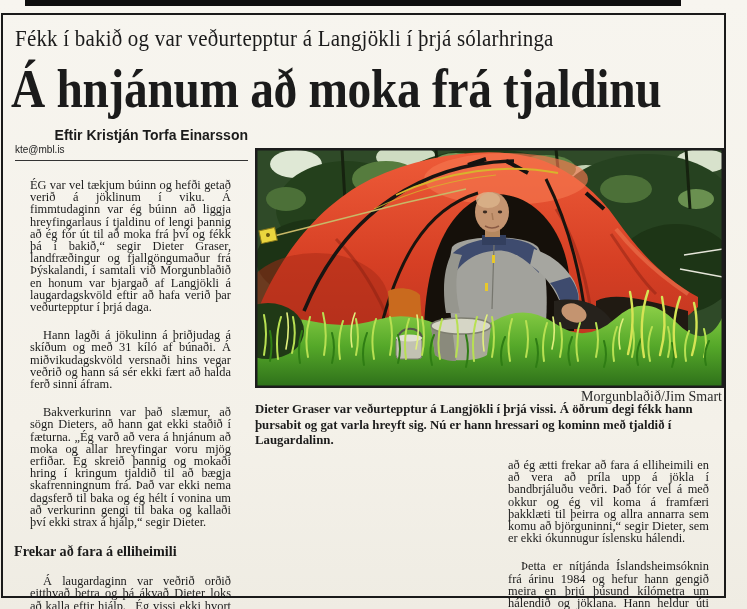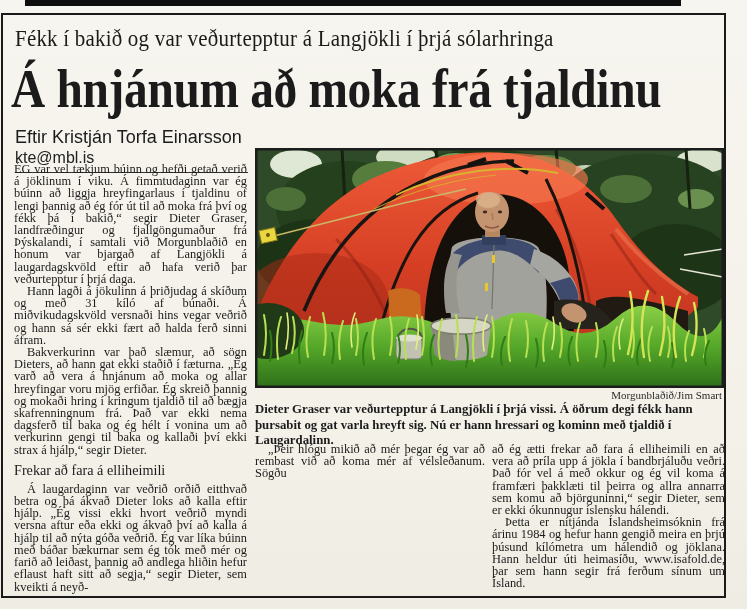--- a/index.html
+++ b/index.html
@@ -16,36 +16,36 @@
   .kicker {
     position:absolute; left:12px; top:10px; font-size:21px; letter-spacing:0.2px;
     transform:scaleY(1.08); transform-origin:left top; white-space:nowrap;
   }
   .headline {
     position:absolute; left:8px; top:42px; margin:0;
     font-size:46px; font-weight:700; letter-spacing:-0.3px; white-space:nowrap;
     transform:scale(1.03,1.2); transform-origin:left top;
   }
   .byline { position:absolute; left:12px; top:112px; width:233px; font-family:"Liberation Sans", sans-serif; }
-  .byline-author { font-weight:400; font-size:18px; }
-  .byline-email { font-size:16px; color:#222; margin-top:1px; }
+  .byline-author { font-weight:700; font-size:14px;text-align:right; }
+  .byline-email { font-size:10px; color:#222; margin-top:1px; }
   .byline-rule { border-bottom:1.5px solid #333; margin-top:5px; width:233px; }
   .col { position:absolute; width:233px; font-size:12.4px; line-height:12.2px; text-align:justify; }
-  .col p { margin:0; }
+  .col p { margin:16px; }
   .col p.ind { text-indent:13px; }
-  .subhead { font-size:14.2px; font-weight:400; margin:7px 0 5px 0; line-height:15px; }
+  .subhead { font-size:14.2px; font-weight:700; margin:7px 0 5px 0; line-height:15px; }
   .col-left { left:11px; top:148px; }
   .col-middle { left:252px; top:428px; width:230px; }
   .col-right { left:489px; top:428px; }
   .photo {
     position:absolute; left:252px; top:133px; width:467px; height:238px; margin:0;
     border:1px solid #1c1c1c; box-sizing:content-box; background:#2f4a28;
   }
   .photo svg { display:block; }
-  .credit { position:absolute; right:2px; top:374px; font-size:11px; color:#2a2a2a; }
+  .credit { position:absolute; right:2px; top:374px; font-size:14px; color:#2a2a2a; }
   .caption {
     position:absolute; left:252px; top:387px; width:468px;
     font-size:12.8px; font-weight:700; line-height:15.5px; text-align:left;
   }
 </style>
 </head>
 <body>
 
 <div class="page">
   <div class="top-bar"></div>
@@ -176,21 +176,20 @@
         </g>
 
         <rect x="0.75" y="0.75" width="465.5" height="236.5" fill="none" stroke="#1c1c1c" stroke-width="1.5"></rect>
       </svg>
     </figure>
 
     <div class="credit">Morgunblaðið/Jim Smart</div>
     <div class="caption">Dieter Graser var veðurtepptur á Langjökli í þrjá vissi. Á öðrum degi fékk hann þursabit og gat varla hreyft sig. Nú er hann hressari og kominn með tjaldið í Laugardalinn.</div>
 
     <div class="col col-middle">
-      <p class="ind">„Þeir hlógu mikið að mér þegar ég var að rembast við að koma mér af vélsleðanum. Sögðu</p>
     </div>
 
     <div class="col col-right">
       <p>að ég ætti frekar að fara á elliheimili en að vera að príla upp á jökla í bandbrjáluðu veðri. Það fór vel á með okkur og ég vil koma á framfæri þakklæti til þeirra og allra annarra sem komu að björguninni,“ segir Dieter, sem er ekki ókunnugur íslensku hálendi.</p>
       <p class="ind">Þetta er nítjánda Íslandsheimsóknin frá árinu 1984 og hefur hann gengið meira en þrjú þúsund kílómetra um hálendið og jöklana. Hann heldur úti heimasíðu, www.isafold.de, þar sem hann segir frá ferðum sínum um Ísland.</p>
     </div>
 
   </div>
 </div>
 

